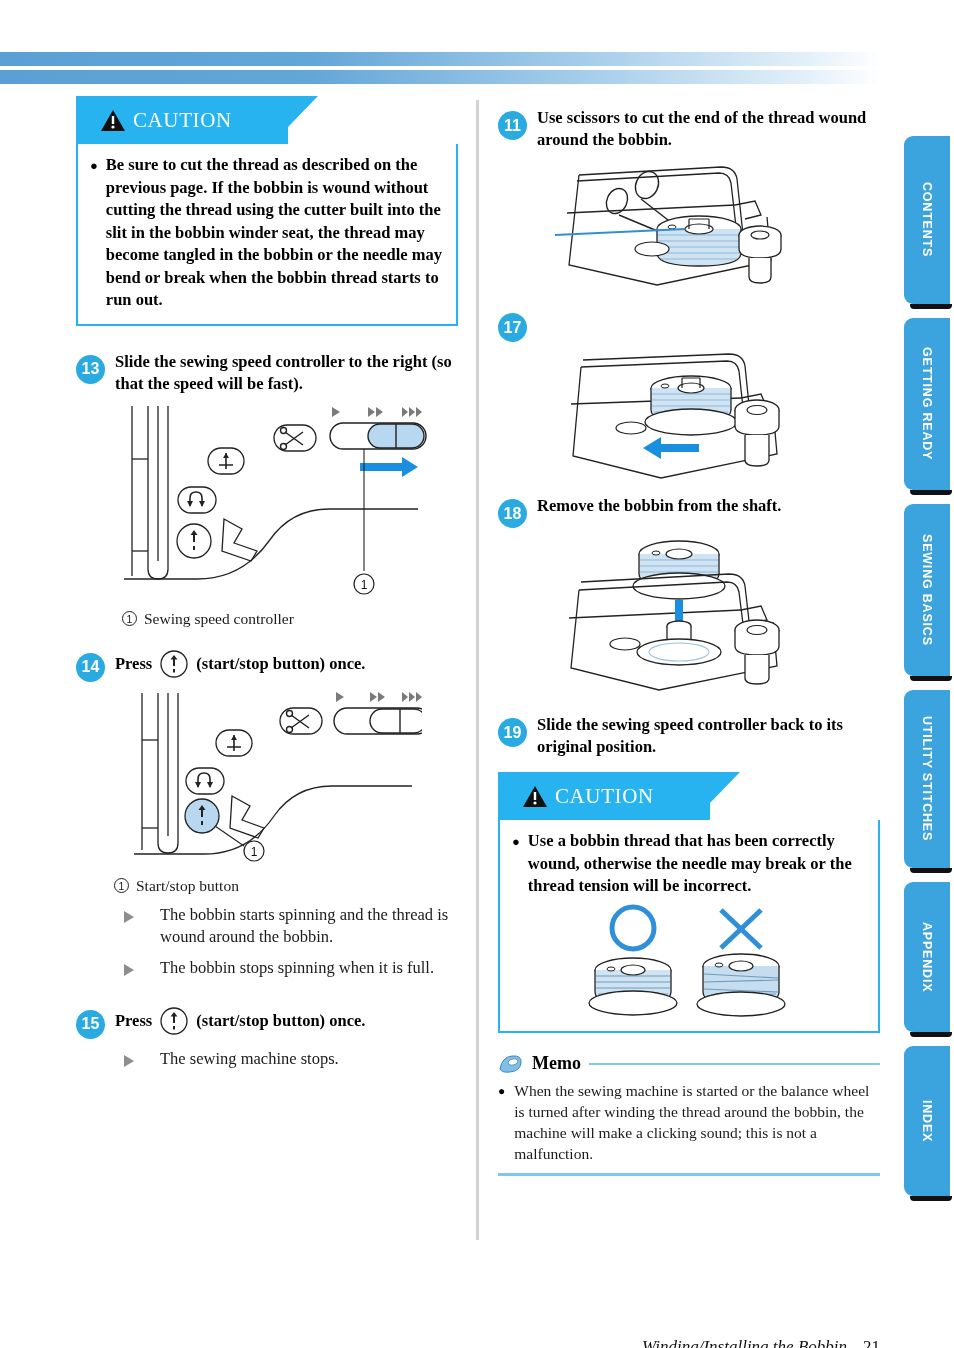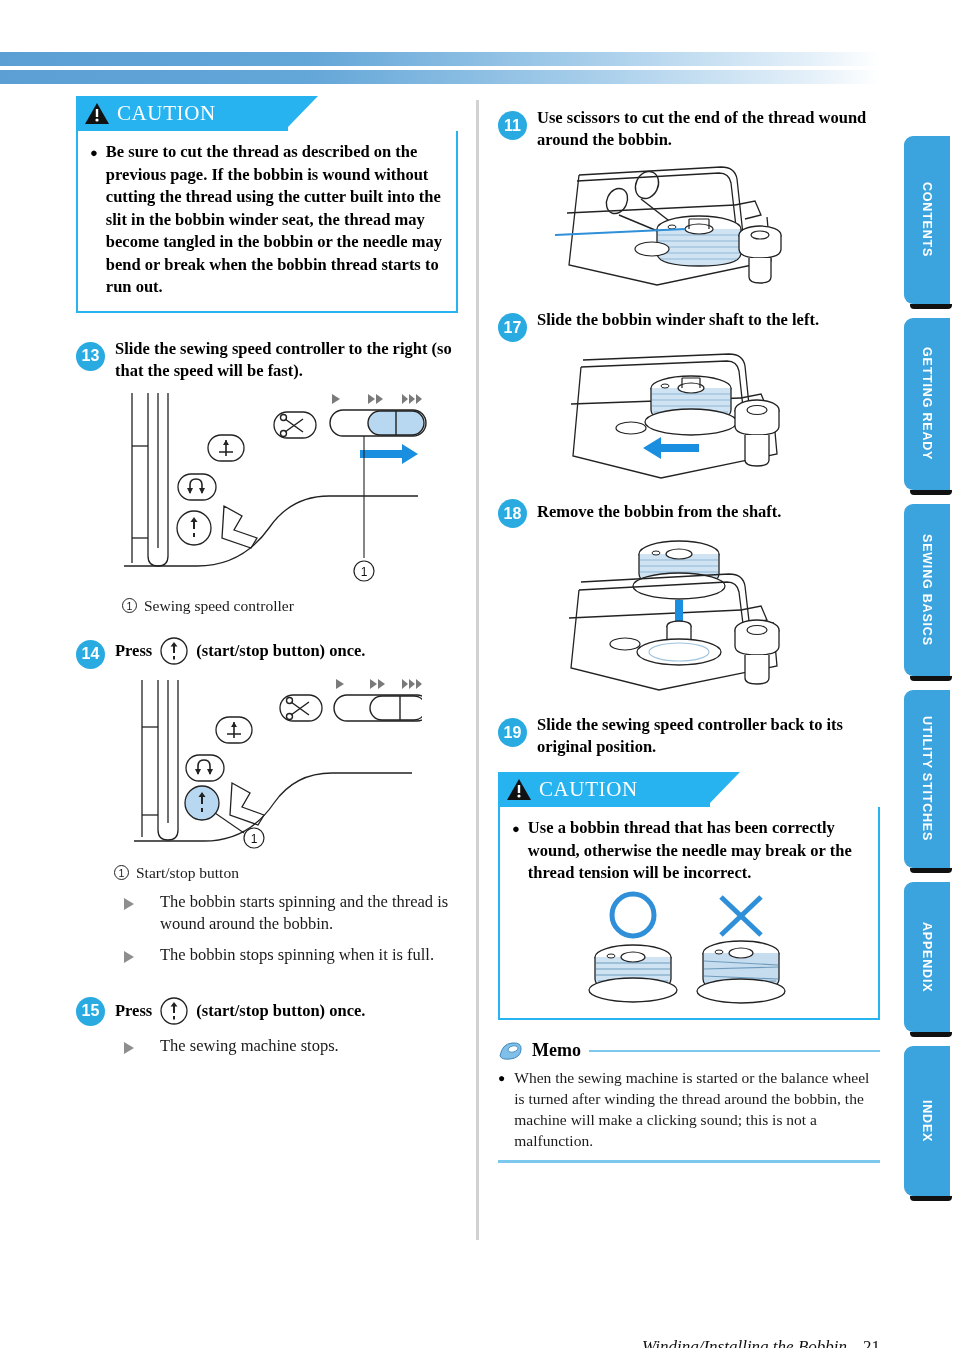--- a/index.html
+++ b/index.html
@@ -27,25 +27,25 @@
   .col-right { left: 498px; width: 382px; }
 
   .divider {
     position: absolute; left: 476px; top: 100px;
     width: 3px; height: 1140px; background: #d2d2d2;
   }
 
   
   .caution { margin-bottom: 20px; }
   .caution-banner {
-    position: relative; height: 35px;
+    position: relative; height: 48px;
     display: flex; align-items: center;
     background: #27b3f0;
     width: 212px;
-    padding-left: 8px;
+    padding-left: 24px;
   }
   .caution-banner::after {
     content: ""; position: absolute; right: -30px; top: 0;
     width: 0; height: 0;
     border-left: 30px solid #27b3f0;
     border-bottom: 31px solid transparent;
   }
   .warn-tri { width: 26px; height: 23px; flex: none; }
   .caution-word {
     color: #ffffff; font-size: 21px; letter-spacing: .6px;
@@ -342,21 +342,21 @@
 
     <div class="arrow-li">
       <div class="tri"></div>
       <div class="txt">The bobbin starts spinning and the thread is wound around the bobbin.</div>
     </div>
     <div class="arrow-li">
       <div class="tri"></div>
       <div class="txt">The bobbin stops spinning when it is full.</div>
     </div>
 
-    <div class="step" style="margin-top:22px;align-items:flex-end;">
+    <div class="step" style="margin-top:22px;">
       <div class="badge">15</div>
       <div class="step-inline">
         <span class="step-text">Press</span>
         <svg width="30" height="30" viewBox="0 0 30 30">
           <circle cx="15" cy="15" r="13" fill="#fff" stroke="#222" stroke-width="1.3"></circle>
           <path d="M15 8 L15 17" stroke="#222" stroke-width="2"></path>
           <path d="M11.5 10.5 L15 6 L18.5 10.5 Z" fill="#222"></path>
           <path d="M15 20 L15 23.5" stroke="#222" stroke-width="2"></path>
         </svg>
         <span class="step-text">(start/stop button) once.</span>
@@ -417,21 +417,20 @@
         </g>
 
         <ellipse cx="113" cy="92" rx="17" ry="7" fill="#fff" stroke="#222" stroke-width="1.2"></ellipse>
 
         <path d="M16 78 L146 72" stroke="#2f8fd8" stroke-width="1.8" fill="none"></path>
       </svg>
     </div>
 
     <div class="step" style="margin-top:12px;">
       <div class="badge">17</div>
-      <div class="step-text">Slide the bobbin winder shaft to the left.</div>
     </div>
 
     <div class="figure">
       <svg width="300" height="140" viewBox="0 0 300 140">
         <g fill="none" stroke="#222" stroke-width="1.3">
           <path d="M44 12 L190 6 q14 0 16 12 L214 96"></path>
           <path d="M42 19 L188 13 q10 0 12 10 L208 96"></path>
           <path d="M42 19 L34 108 L122 130 L238 106 L234 62"></path>
           <path d="M32 56 L202 50"></path>
           <path d="M202 50 L222 46 L228 60 L212 64"></path>
@@ -457,21 +456,21 @@
           <path d="M206 87 L206 112 q0 6 12 6 q12 0 12 -6 L230 87" fill="#fff" stroke="#222" stroke-width="1.3"></path>
         </g>
         <ellipse cx="92" cy="80" rx="15" ry="6" fill="#fff" stroke="#222" stroke-width="1.2"></ellipse>
 
         <g>
           <path d="M160 96 L122 96 L122 89 L104 100 L122 111 L122 104 L160 104 Z" fill="#1a8fe0"></path>
         </g>
       </svg>
     </div>
 
-    <div class="step" style="margin-top:0;align-items:center;">
+    <div class="step" style="margin-top:0;">
       <div class="badge">18</div>
       <div class="step-text">Remove the bobbin from the shaft.</div>
     </div>
 
     <div class="figure">
       <svg width="300" height="165" viewBox="0 0 300 165">
 
         <g>
           <ellipse cx="140" cy="20" rx="40" ry="13" fill="#fff" stroke="#222" stroke-width="1.3"></ellipse>
           <path d="M100 20 L100 40 q0 12 40 12 q40 0 40 -12 L180 20" fill="#cfe3f2" stroke="#222" stroke-width="1.3"></path>

